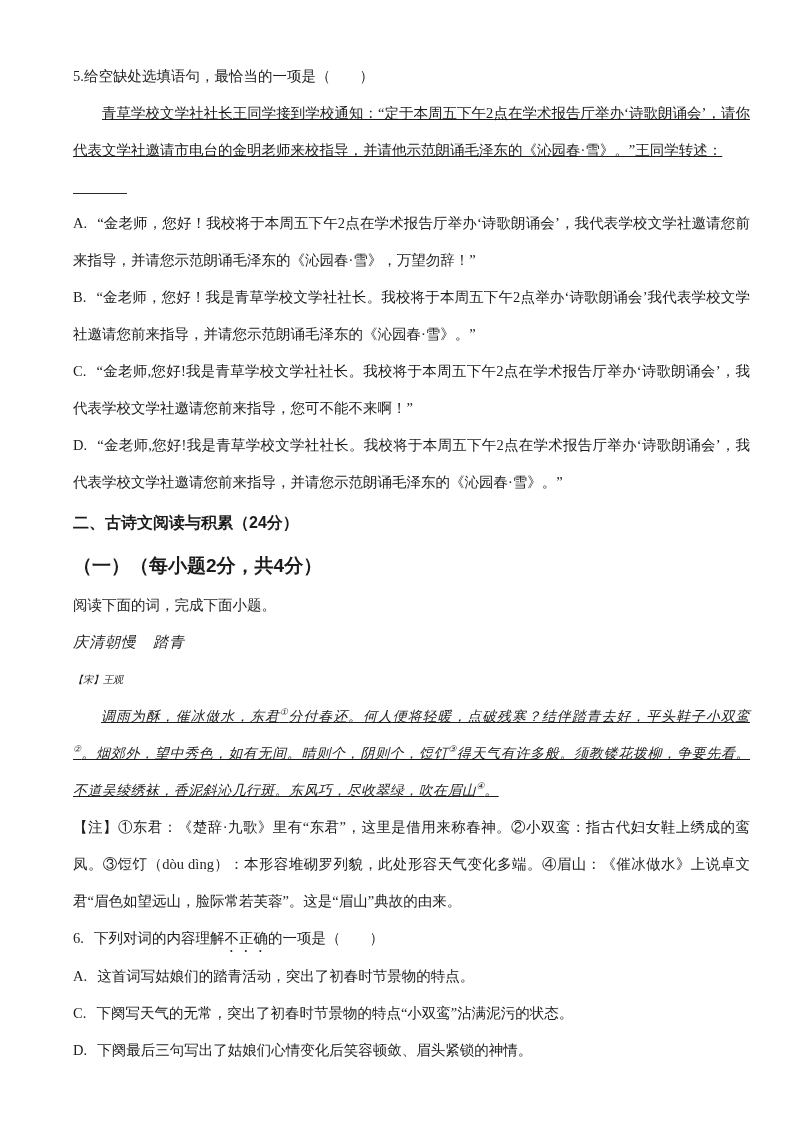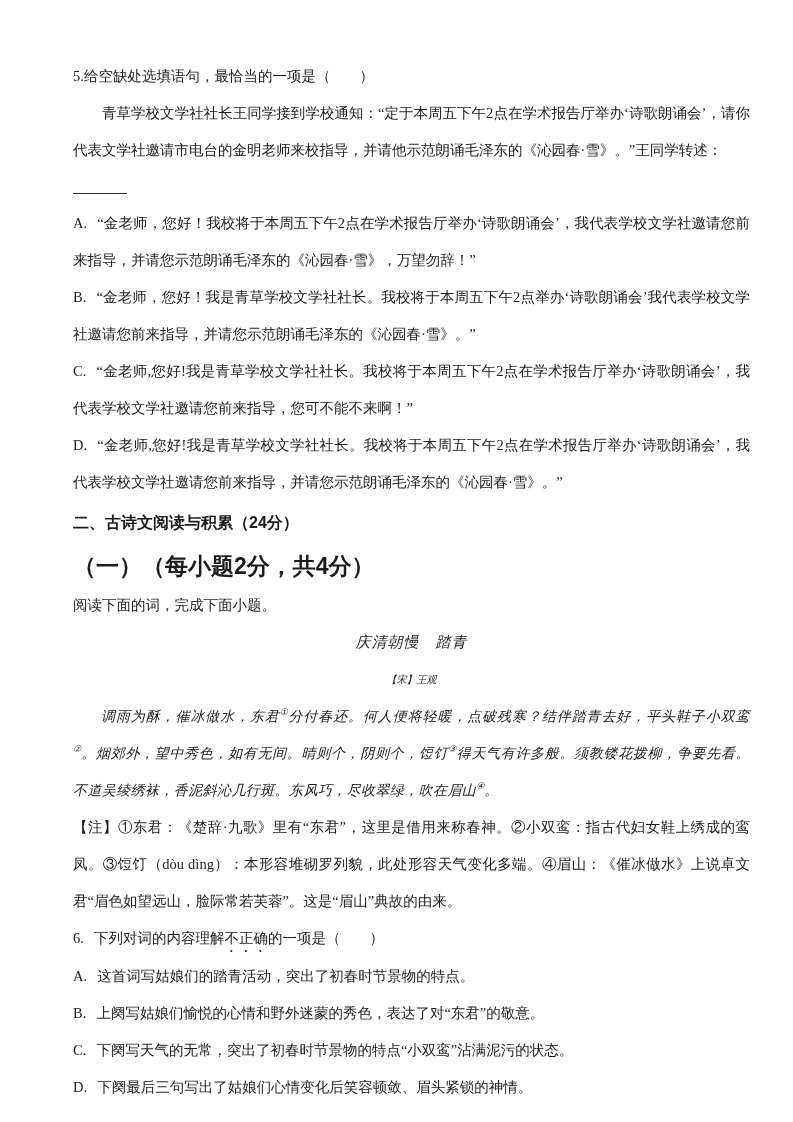--- a/index.html
+++ b/index.html
@@ -8,38 +8,38 @@
     height: 1122px;
     margin: 0 auto;
     background: #ffffff;
     box-sizing: border-box;
     padding: 58px 43px 20px 73px;
     font-family: "Liberation Serif", serif;
     color: #1c1c1c;
     overflow: hidden;
   }
   p { margin: 0; font-size: 14.5px; line-height: 37px; text-align: justify; }
-  .indent { text-indent: 2em; }
+  .indent { text-indent: 2em; text-decoration: underline; }
   .opt-label { margin-right: 0.7em; }
   .qnum { margin-right: 0.7em; }
   .heading1 {
     font-family: "Liberation Sans", sans-serif;
     font-weight: bold;
     font-size: 16px;
     line-height: 44px;
     text-align: left;
   }
   .heading2 {
     font-family: "Liberation Sans", sans-serif;
     font-weight: bold;
-    font-size: 23px;
+    font-size: 19px;
     line-height: 42px;
     text-align: left;
   }
-  .center { text-align: center; }
+  .center { text-align: left; }
   .kai { font-style: italic; }
   .poem-title { font-size: 15px; letter-spacing: 1px; }
   .poem-author { font-size: 10px; }
   .poem-body { font-size: 14px; letter-spacing: 0.4px; }
   .sup { vertical-align: super; font-size: 9px; line-height: 0; letter-spacing: 0; }
   .blank-line {
     width: 54px;
     height: 24px;
     border-bottom: 1.5px solid #2a2a2a;
     margin-bottom: 11px;
@@ -75,17 +75,16 @@
   <p class="center kai poem-title">庆清朝慢　踏青</p>
   <p class="center kai poem-author">【宋】王观</p>
 
   <p class="indent kai poem-body"><span>调雨为酥，催冰做水，东君</span><span class="sup">①</span><span>分付春还。何人便将轻暖，点破残寒？结伴踏青去好，平头鞋子小双鸾</span><span class="sup">②</span><span>。烟郊外，望中秀色，如有无间。晴则个，阴则个，饾饤</span><span class="sup">③</span><span>得天气有许多般。须教镂花拨柳，争要先看。不道吴绫绣袜，香泥斜沁几行斑。东风巧，尽收翠绿，吹在眉山</span><span class="sup">④</span><span>。</span></p>
 
   <p>【注】①东君：《楚辞·九歌》里有“东君”，这里是借用来称春神。②小双鸾：指古代妇女鞋上绣成的鸾凤。③饾饤（dòu dìng）：本形容堆砌罗列貌，此处形容天气变化多端。④眉山：《催冰做水》上说卓文君“眉色如望远山，脸际常若芙蓉”。这是“眉山”典故的由来。</p>
 
   <p><span class="qnum">6.</span><span>下列对词的内容理解</span><span class="em-dots">不正确</span><span>的一项是（　　）</span></p>
 
   <p><span class="opt-label">A.</span><span>这首词写姑娘们的踏青活动，突出了初春时节景物的特点。</span></p>
-  <p><span class="opt-label">B.</span><span>上阕写姑娘们愉悦的心情和野外迷蒙的秀色，表达了对“东君”的敬意。</span></p>
   <p><span class="opt-label">C.</span><span>下阕写天气的无常，突出了初春时节景物的特点“小双鸾”沾满泥污的状态。</span></p>
   <p><span class="opt-label">D.</span><span>下阕最后三句写出了姑娘们心情变化后笑容顿敛、眉头紧锁的神情。</span></p>
 
 </div>
 
 </body></html>

